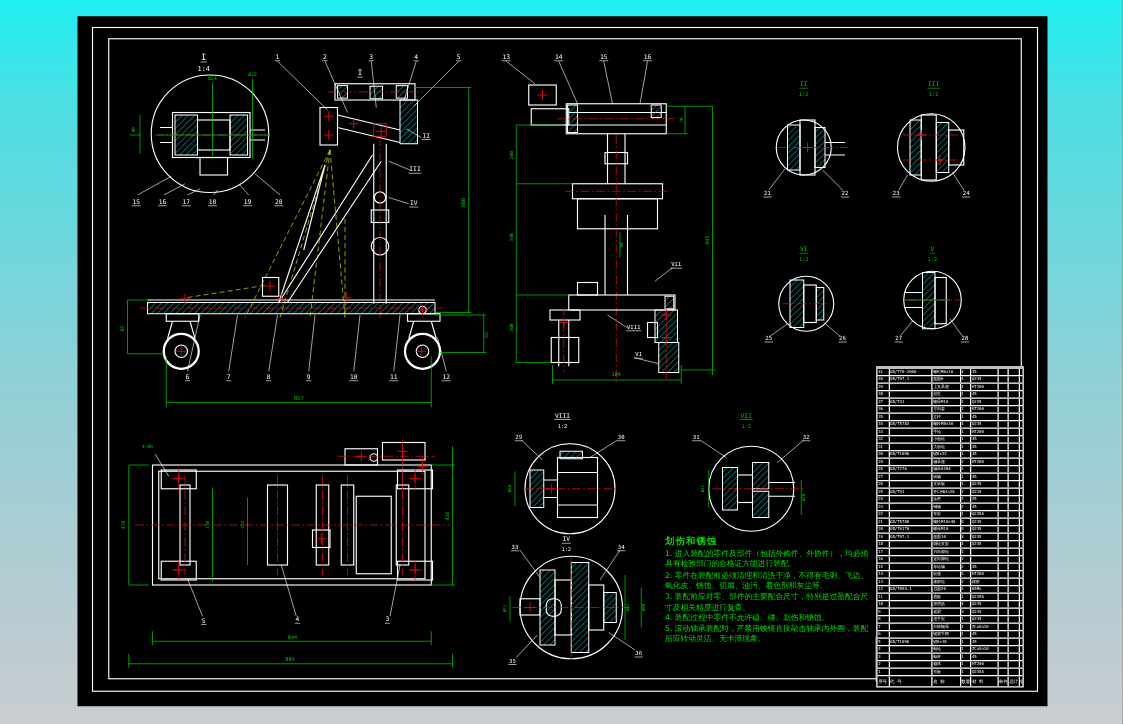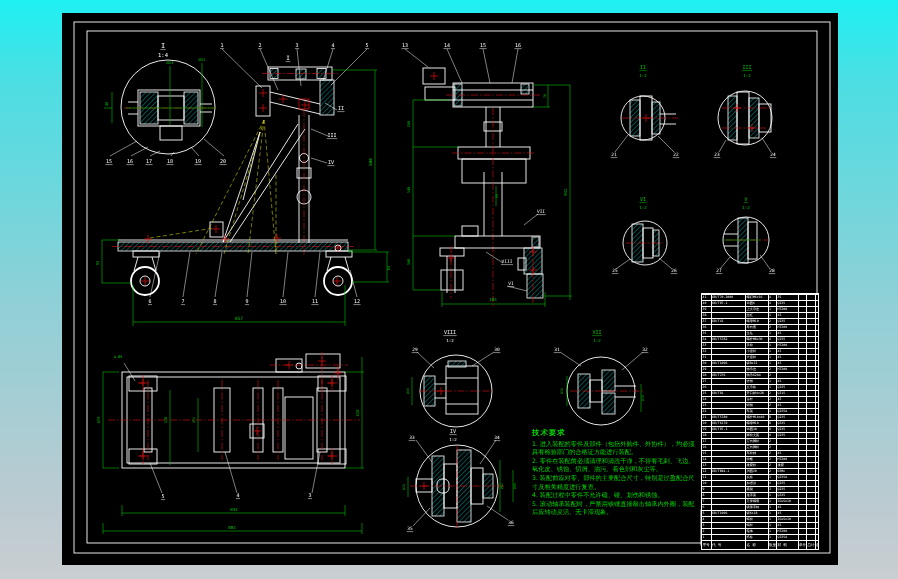--- a/index.html
+++ b/index.html
@@ -841,21 +841,21 @@
         <div style="width: 21px; flex: 0 0 auto;">名  称</div>
         <div style="width: 7px; flex: 0 0 auto;">数量</div>
         <div style="width: 20px; flex: 0 0 auto;">材  料</div>
         <div style="width: 7px; flex: 0 0 auto;">单件</div>
         <div style="width: 7px; flex: 0 0 auto;">总计</div>
         <div style="width: 11px; flex: 0 0 auto;">备注</div>
       </div>
     </div>
 
 <div id="notes">
-  <div class="nt">技术要求</div>
+  <div class="nt">划伤和锈蚀</div>
   <div id="notes-body">
         <div>1. 进入装配的零件及部件（包括外购件、外协件），均必须具有检验部门的合格证方能进行装配。</div>
         <div>2. 零件在装配前必须清理和清洗干净，不得有毛刺、飞边、氧化皮、锈蚀、切屑、油污、着色剂和灰尘等。</div>
         <div>3. 装配前应对零、部件的主要配合尺寸，特别是过盈配合尺寸及相关精度进行复查。</div>
         <div>4. 装配过程中零件不允许磕、碰、划伤和锈蚀。</div>
         <div>5. 滚动轴承装配时，严禁用铁锤直接敲击轴承内外圈，装配后应转动灵活、无卡滞现象。</div>
       </div>
 </div>
 
 </div>

